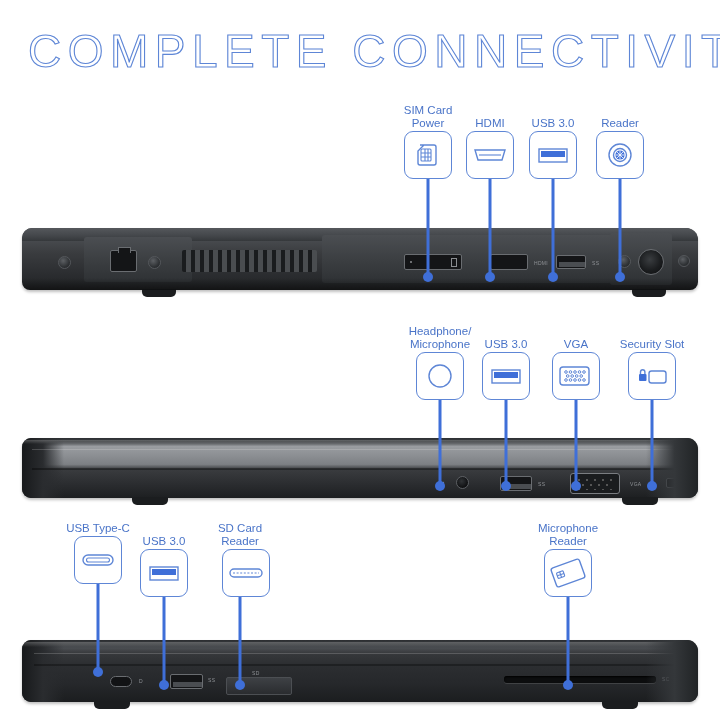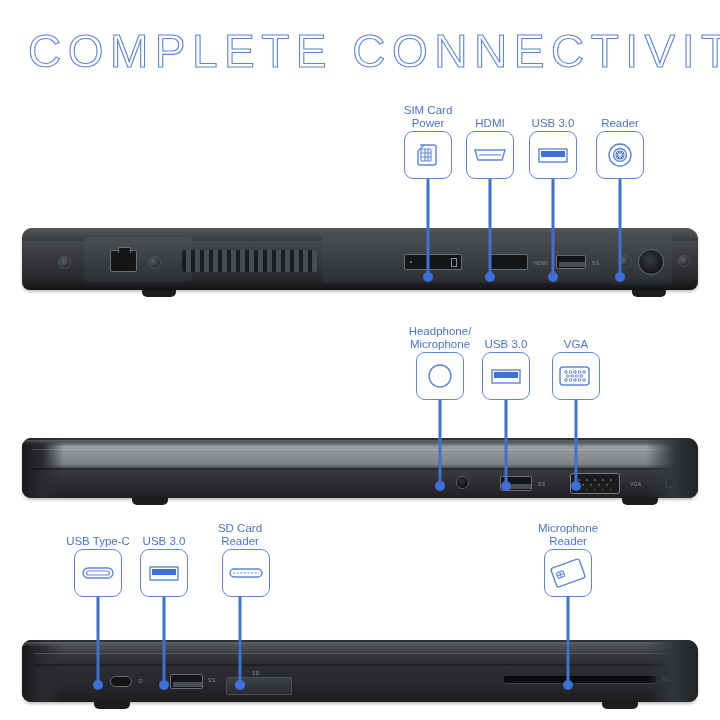--- a/index.html
+++ b/index.html
@@ -332,20 +332,32 @@
             <circle cx="18" cy="17" r="1.3"></circle>
             <circle cx="22.5" cy="17" r="1.3"></circle>
             <circle cx="27" cy="17" r="1.3"></circle>
         </g>
       </svg>
     </div>
     <div class="stem" style="top:48px; height:86px;"></div>
     <div class="dot" style="top:134px;"></div>
   </div>
 
+  <div class="callout" style="left:628px; top:352px;">
+    <div class="lbl">Security Slot</div>
+    <div class="iconbox">
+      <svg width="34" height="22" viewBox="0 0 34 22">
+        <path class="st" stroke-width="1.1" d="M5.5 9V7a2.2 2.2 0 014.4 0v2"></path>
+        <rect class="stf" x="4" y="9" width="7.5" height="7" rx="1"></rect>
+        <rect class="st" x="14" y="6" width="17" height="12" rx="2.5"></rect>
+      </svg>
+    </div>
+    <div class="stem" style="top:48px; height:86px;"></div>
+    <div class="dot" style="top:134px;"></div>
+  </div>
 
   <div class="laptop bottom">
     <div class="cornerL"></div>
     <div class="hl" style="top:2px; height:5px; border-radius:8px 8px 0 0;"></div>
     <div class="edge-line" style="top:13px; left:12px; width:640px;"></div>
     <div class="edge-line" style="top:24px; left:12px; width:640px; background:rgba(0,0,0,.3); height:2px;"></div>
     <div class="port" style="left:88px; top:36px; width:22px; height:11px; border-radius:6px; background:#121315; border:1px solid #6a6d71;"></div>
     <div class="marking" style="left:117px; top:38px;">D</div>
     <div class="port port-rim" style="left:148px; top:34px; width:33px; height:15px;">
       <div style="position:absolute;left:2px;top:7px;width:29px;height:5px;background:#4a4d51;"></div>
@@ -353,21 +365,21 @@
     <div class="marking" style="left:186px; top:37px;">SS</div>
     <div class="port" style="left:204px; top:37px; width:66px; height:18px; border-radius:2px; background:linear-gradient(180deg,#3e4145,#2a2c2f); border:1px solid #4c4f53;"></div>
     <div class="marking" style="left:230px; top:30px;">SD</div>
     <div class="port" style="left:482px; top:36px; width:152px; height:7px; border-radius:3px; background:#0c0d0e; box-shadow:inset 0 1px 2px #000, 0 1px 0 rgba(255,255,255,.12);"></div>
     <div class="marking" style="left:640px; top:36px;">SC</div>
     <div class="cornerR"></div>
     <div class="foot" style="left:72px; bottom:-7px; width:36px; height:8px;"></div>
     <div class="foot" style="left:580px; bottom:-7px; width:36px; height:8px;"></div>
   </div>
 
-  <div class="callout" style="left:74px; top:549px;">
+  <div class="callout" style="left:74px; top:536px;">
     <div class="lbl">USB Type-C</div>
     <div class="iconbox">
       <svg width="36" height="18" viewBox="0 0 36 18">
         <rect class="st" x="3" y="4" width="30" height="10" rx="5"></rect>
         <rect class="stt" x="6.5" y="7" width="23" height="4" rx="2"></rect>
       </svg>
     </div>
     <div class="stem" style="top:48px; height:88px;"></div>
     <div class="dot" style="top:136px;"></div>
   </div>

